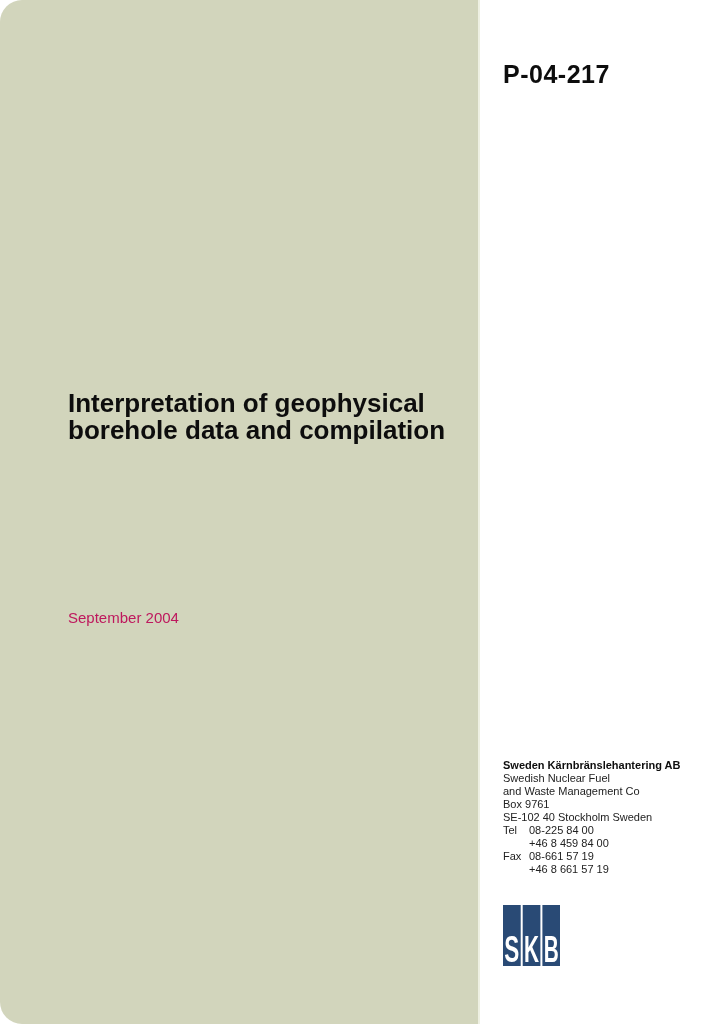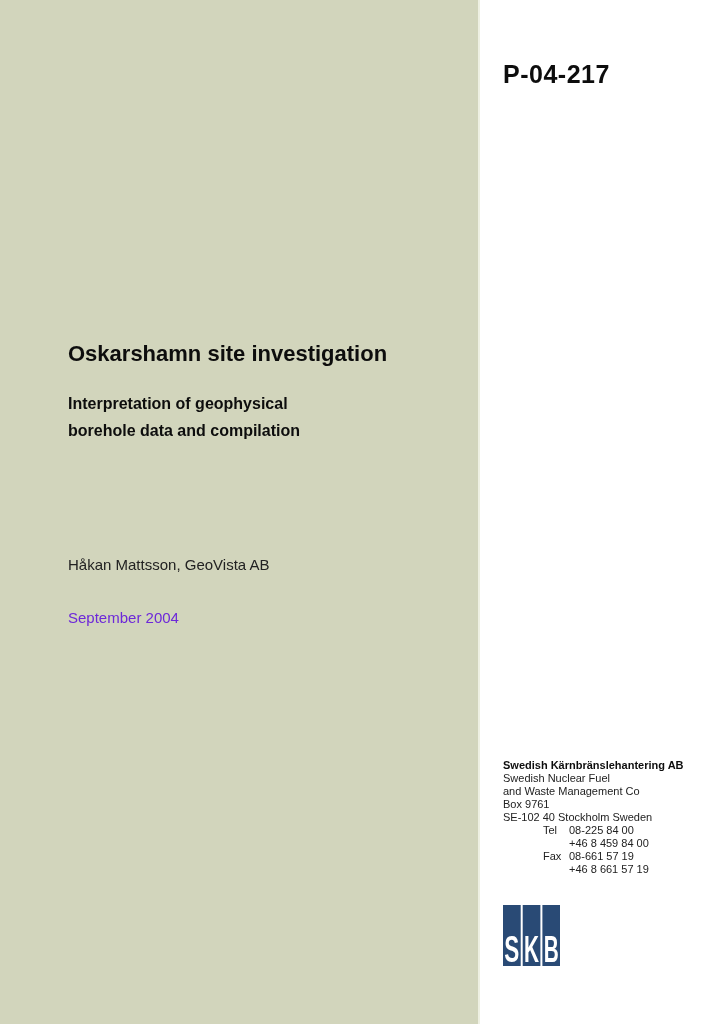--- a/index.html
+++ b/index.html
@@ -8,20 +8,21 @@
     background: #ffffff;
   }
   .page {
     position: relative;
     width: 724px;
     height: 1024px;
     background: #ffffff;
     overflow: hidden;
     font-family: "Liberation Sans", "DejaVu Sans", sans-serif;
     color: #111111;
+    border-radius: 22px;
   }
   .green-panel {
     position: absolute;
     left: 0;
     top: 0;
     width: 478px;
     height: 1024px;
     background: #d2d5bc;
     border-right: 2px solid #eef0e2;
   }
@@ -39,56 +40,55 @@
     left: 68px;
     top: 341px;
     font-size: 22px;
     font-weight: bold;
     color: #0d0d0d;
   }
   .title-block {
     position: absolute;
     left: 68px;
     top: 390px;
-    font-size: 16px;
+    font-size: 26px;
     font-weight: bold;
     line-height: 27px;
     color: #0d0d0d;
   }
   .author {
     position: absolute;
     left: 68px;
     top: 556px;
     font-size: 15px;
     color: #222222;
   }
   .date {
     position: absolute;
     left: 68px;
     top: 609px;
     font-size: 15px;
-    color: #6d28d9;
+    color: #be185d;
   }
   .publisher {
     position: absolute;
     left: 503px;
     top: 759px;
     font-size: 11px;
     line-height: 13px;
     color: #222222;
     width: 210px;
   }
   .publisher .name {
     font-weight: bold;
     color: #0d0d0d;
   }
   .contact-row .label {
     display: inline-block;
     width: 26px;
-    margin-left: 40px;
   }
   .logo {
     position: absolute;
     left: 503px;
     top: 905px;
     width: 57px;
     height: 61px;
   }
   .logo svg { display: block; }
   .logo text {
@@ -99,33 +99,31 @@
 </style>
 </head>
 <body>
 
 <div class="page">
 
   <div class="green-panel"></div>
 
   <div class="report-number">P-04-217</div>
 
-  <div class="heading">Oskarshamn site investigation</div>
 
   <div class="title-block">
     <div>Interpretation of geophysical</div>
     <div>borehole data and compilation</div>
   </div>
 
-  <div class="author">Håkan Mattsson, GeoVista AB</div>
 
   <div class="date">September 2004</div>
 
   <div class="publisher">
-    <div class="name">Swedish Kärnbränslehantering AB</div>
+    <div class="name">Sweden Kärnbränslehantering AB</div>
     <div>Swedish Nuclear Fuel</div>
     <div>and Waste Management Co</div>
     <div>Box 9761</div>
     <div>SE-102 40 Stockholm Sweden</div>
     <div class="contact-row">
       <span class="label">Tel</span><span>08-225 84 00</span>
     </div>
     <div class="contact-row">
       <span class="label"></span><span>+46 8 459 84 00</span>
     </div>

